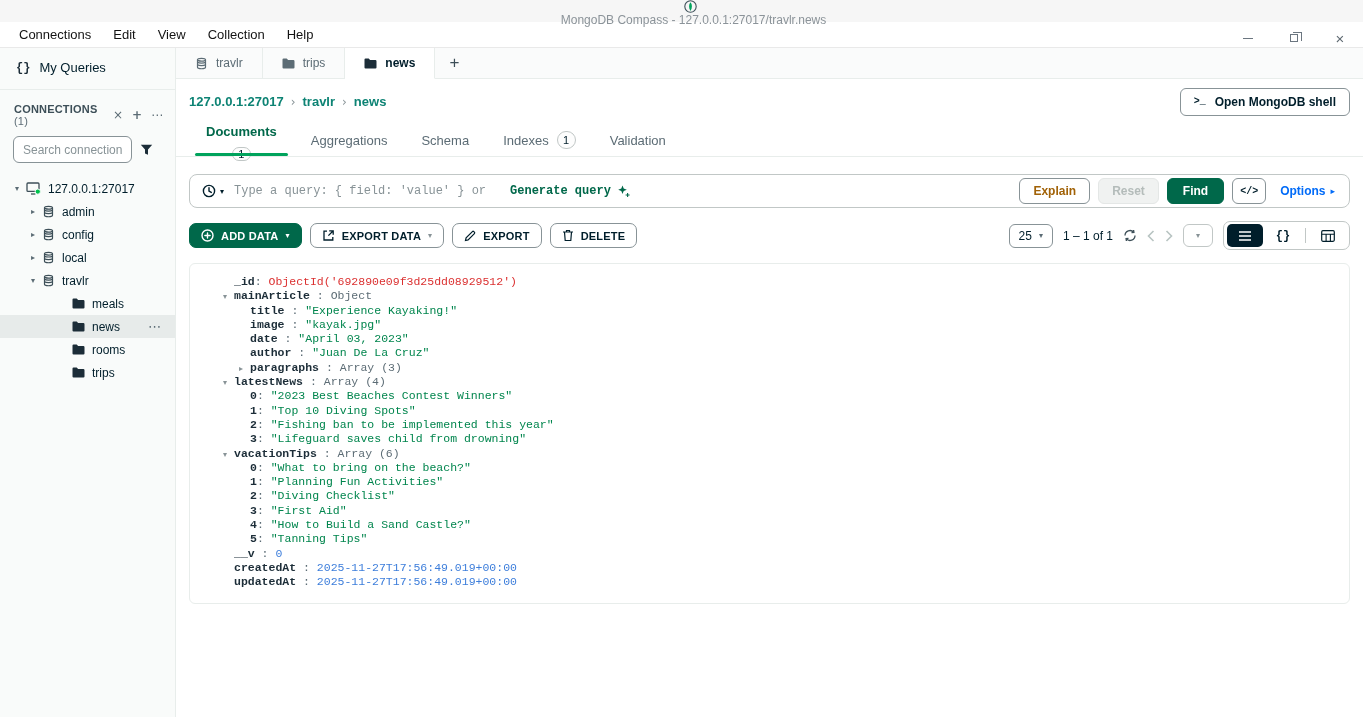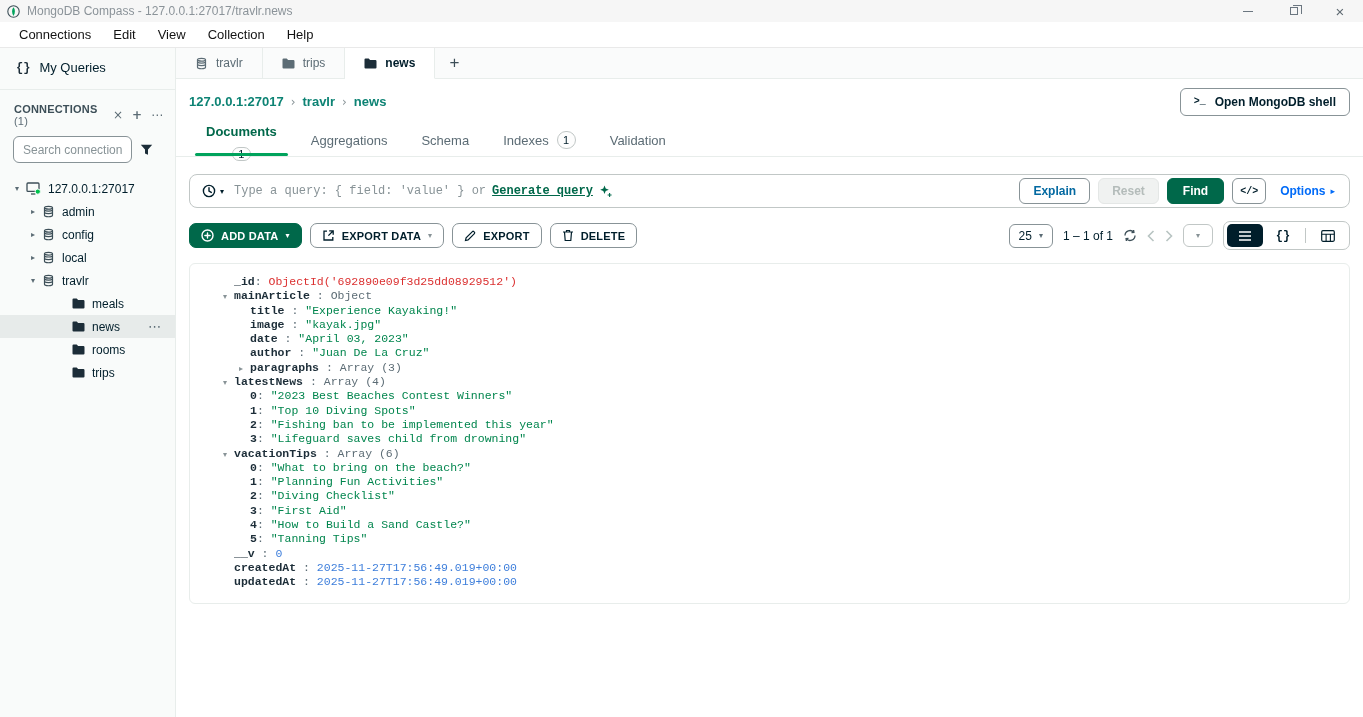--- a/index.html
+++ b/index.html
@@ -1,21 +1,21 @@
 <!DOCTYPE html>
 <html><head>
 <meta charset="utf-8">
 <style>
   * { margin:0; padding:0; box-sizing:border-box; }
   html,body { width:1363px; height:717px; overflow:hidden; background:#fff;
     font-family:"Liberation Sans", sans-serif; color:#001E2B; }
   .glyph { font-family:"DejaVu Sans", sans-serif; }
 
   
-  .titlebar { height:22px; background:#F6F6F6; display:flex; align-items:center; padding-left:7px; }
+  .titlebar { height:22px; background:#F6F6F6; display:flex; align-items:center; padding-left:24px;flex-direction:column; }
   .leaf-icon { width:13px; height:13px; margin-right:7px; display:inline-flex; }
   .title-text { font-size:12px; color:#8B9399; }
   .win-controls { margin-left:auto; display:flex; height:22px; }
   .wc { width:46px; height:22px; display:flex; align-items:center; justify-content:center; color:#6b7680; }
   .min-glyph { width:10px; height:0; border-top:1px solid #6b7680; display:block; }
   .restore-glyph { width:8px; height:8px; border:1px solid #6b7680; position:relative; display:block; }
   .restore-glyph::before { content:""; position:absolute; top:-3px; left:2px; width:8px; height:8px;
     border-top:1px solid #6b7680; border-right:1px solid #6b7680; }
   .wc.close { font-size:15px; color:#5f6a72; }
 
@@ -80,26 +80,26 @@
     background:#00A35C; border-radius:3px; }
   .badge { min-width:19px; height:18px; padding:0 5px; border:1px solid #C1C7C6; border-radius:10px;
     background:#FDFDFD; font-size:11px; font-weight:400; color:#001E2B; display:flex; align-items:center; justify-content:center; }
 
   .query-row { padding:17px 13px 0 13px; }
   .query-bar { height:34px; border:1px solid #C1C7C6; border-radius:8px; display:flex; align-items:center;
     padding:0 8px 0 12px; gap:10px; background:#fff; }
   .clock-wrap { display:flex; align-items:center; gap:4px; cursor:pointer; color:#001E2B; }
   .clock-wrap .caret { font-size:8px; color:#001E2B; }
   .q-placeholder { font-family:"Liberation Mono", monospace; font-size:12px; color:#889397; display:flex; align-items:center; gap:6px; }
-  .genq { font-family:"Liberation Mono", monospace; font-weight:700; color:#00684A; text-decoration:underline; cursor:pointer; }
+  .genq { font-family:"Liberation Mono", monospace; font-weight:700; color:#00684A; cursor:pointer;margin-left:18px; }
   .sparkle { display:inline-flex; }
   .qb-right { margin-left:auto; display:flex; align-items:center; gap:8px; }
   .btn { height:26px; border-radius:6px; font-size:12px; font-weight:700; font-family:inherit;
     display:flex; align-items:center; justify-content:center; cursor:pointer; }
-  .btn-outline { background:#fff; border:1px solid #889397; color:#0369a1; padding:0 13px; }
+  .btn-outline { background:#fff; border:1px solid #889397; color:#a16207; padding:0 13px; }
   .btn-disabled { background:#F0F2F1; border:1px solid #E4E7E6; color:#B4BCBA; padding:0 13px; cursor:default; }
   .btn-primary { background:#00684A; border:1px solid #00684A; color:#fff; padding:0 15px; }
   .btn-code { width:34px; font-family:"Liberation Mono", monospace; font-size:10px; background:#fff;
     border:1px solid #889397; color:#001E2B; }
   .options-link { display:flex; align-items:center; gap:5px; color:#016BF8; font-size:12px; font-weight:700;
     cursor:pointer; padding:0 6px; }
   .options-link .caret { font-size:9px; }
 
   .toolbar-row { margin-top:13px; padding:0 13px; display:flex; align-items:center; gap:8px; }
   .pill { height:25px; border-radius:7px; display:flex; align-items:center; gap:7px; font-size:11px;

